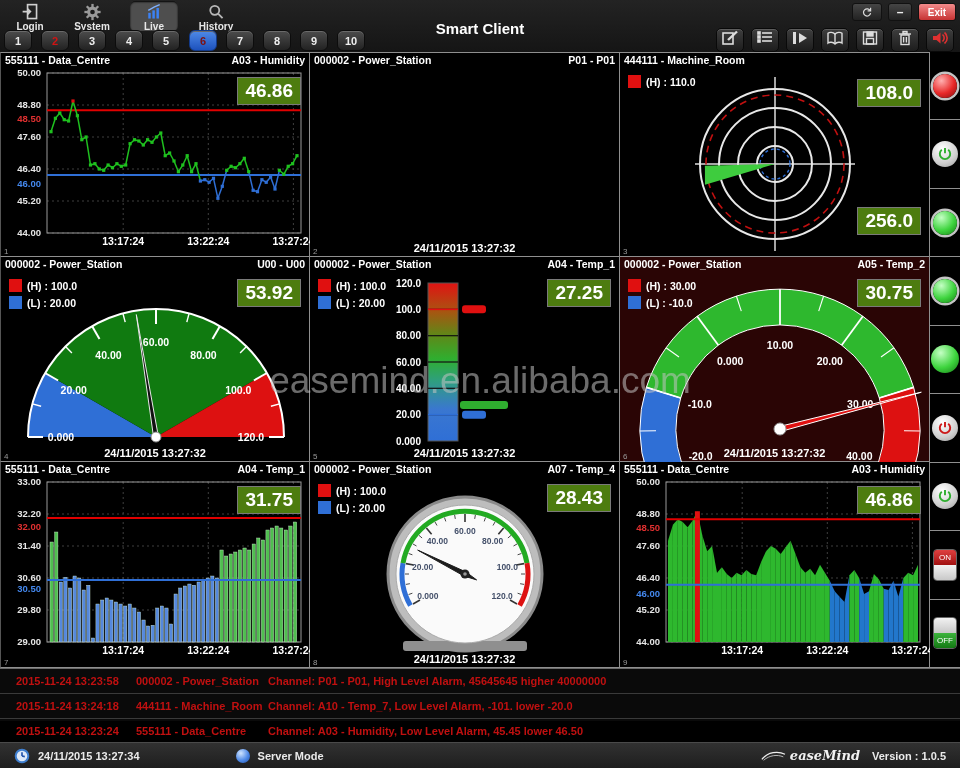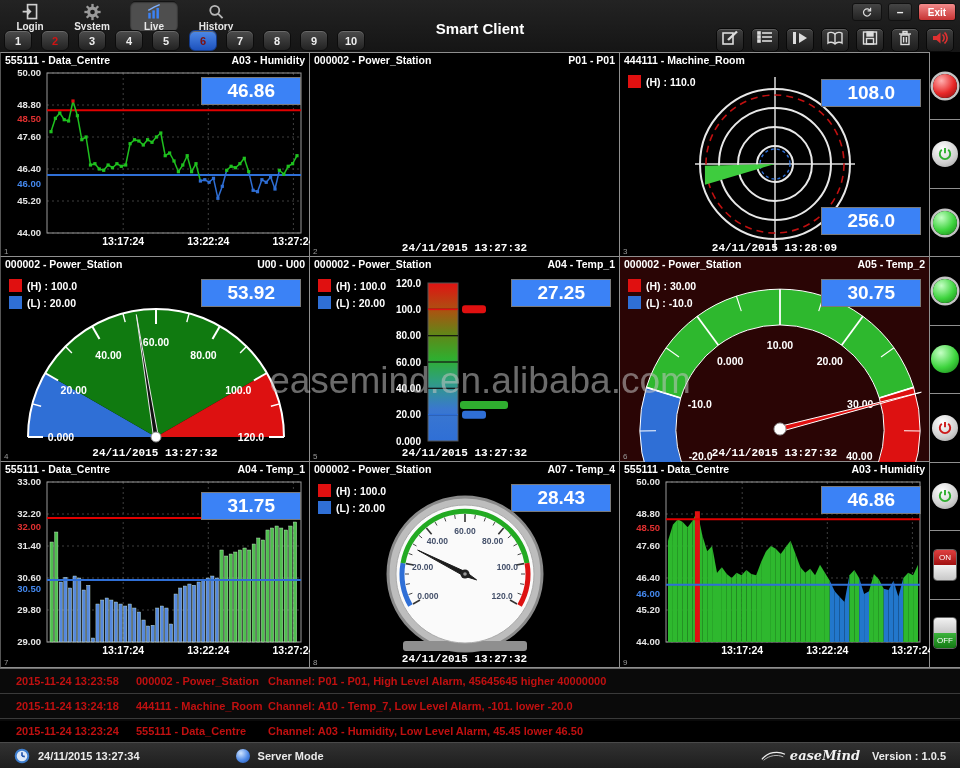--- a/index.html
+++ b/index.html
@@ -33,27 +33,27 @@
   
   .panel{position:absolute;box-sizing:border-box;background:#000;
          border-right:1px solid #8f8f8f;border-bottom:1px solid #8f8f8f;}
   .panel.col0{border-left:1px solid #555;}
   .panel.row0{border-top:1px solid #8f8f8f;}
   .panel.alarm{background:#2a0505;}
   .phead{height:14px;display:flex;justify-content:space-between;align-items:center;
          padding:0 4px;color:#fff;font-size:10.5px;font-weight:bold;}
   .pbody{position:absolute;left:0;top:14px;right:0;bottom:0;}
   .chart{position:absolute;left:0;top:0;}
-  .valuebox{position:absolute;right:8px;background:#3b82f6;border:1px solid #7a7a7a;
-            color:#fff;font-size:19px;font-weight:bold;padding:0 25px;line-height:26px;}
+  .valuebox{position:absolute;right:8px;background:#4d7c0f;border:1px solid #7a7a7a;
+            color:#fff;font-size:19px;font-weight:bold;padding:0 7px;line-height:26px;}
   .legend{position:absolute;left:8px;top:8px;}
   .lrow{display:flex;align-items:center;gap:5px;color:#fff;font-size:10.5px;font-weight:bold;margin-bottom:4px;}
   .sw{width:13px;height:13px;display:inline-block;}
   .pts{position:absolute;left:0;right:0;bottom:2px;text-align:center;color:#fff;
-       font-size:11px;font-weight:bold;font-family:Liberation Mono, monospace;}
+       font-size:11px;font-weight:bold;}
   .pidx{position:absolute;left:3px;bottom:0px;color:#999;font-size:8px;}
   .numbox{position:absolute;left:50%;top:66px;transform:translateX(-50%);
           border:2px solid #a8a8a8;background:#000;padding:8px 28px;
           color:#2fd42f;font-size:33px;font-weight:bold;letter-spacing:1px;}
   svg text.tick{fill:#e6e6e6;font:bold 9.5px "Liberation Sans",sans-serif;text-anchor:end;}
   svg text.xtick{fill:#fff;font:bold 10.5px "Liberation Sans",sans-serif;text-anchor:middle;}
   svg text.glabel{fill:#fff;font:bold 10.5px "Liberation Sans",sans-serif;text-anchor:middle;}
   svg text.dlabel{fill:#44506a;font:bold 8.5px "Liberation Sans",sans-serif;text-anchor:middle;}
   svg text.vlabel{fill:#fff;font:bold 10px "Liberation Sans",sans-serif;text-anchor:end;}
   
@@ -396,21 +396,20 @@
             <polygon points="155,97 85.0,117.7 84.9,98.8" fill="#3ecc3e"></polygon>
           </svg>
           <div class="legend">
             <div class="lrow">
               <span class="sw" style="background:#e01010"></span>
               <span>(H) : 110.0</span>
             </div>
           </div>
           <div class="valuebox" style="top:12px">108.0</div>
           <div class="valuebox" style="top:140px">256.0</div>
-          <div class="pts">24/11/2015 13:28:09</div>
           <div class="pidx">3</div>
         </div>
       </div>
       <div class="panel col0" style="left: 0px; top: 257px; width: 310px; height: 205px;">
         <div class="phead">
           <span>000002 - Power_Station</span>
           <span>U00 - U00</span>
         </div>
         <div class="pbody">
           <svg class="chart" width="310" height="191" viewBox="0 0 310 191">
@@ -634,21 +633,21 @@
             <rect x="274.0" y="50.0" width="3.3" height="116.0" fill="#4fbf4f" stroke="#cfeacf" stroke-width="0.4"></rect>
             <rect x="278.6" y="52.0" width="3.3" height="114.0" fill="#4fbf4f" stroke="#cfeacf" stroke-width="0.4"></rect>
             <rect x="283.2" y="54.0" width="3.3" height="112.0" fill="#4fbf4f" stroke="#cfeacf" stroke-width="0.4"></rect>
             <rect x="287.8" y="50.0" width="3.3" height="116.0" fill="#4fbf4f" stroke="#cfeacf" stroke-width="0.4"></rect>
             <rect x="292.4" y="46.0" width="3.3" height="120.0" fill="#4fbf4f" stroke="#cfeacf" stroke-width="0.4"></rect>
             <line x1="46" y1="42.0" x2="300" y2="42.0" stroke="#e00000" stroke-width="2"></line>
             <text class="tick" style="fill:#e03030" x="40" y="54.0">32.00</text>
             <line x1="46" y1="104.0" x2="300" y2="104.0" stroke="#2f6fd6" stroke-width="2"></line>
             <text class="tick" style="fill:#4488ee" x="40" y="116.0">30.50</text>
           </svg>
-          <div class="valuebox" style="top:16px">31.75</div>
+          <div class="valuebox" style="top:10px">31.75</div>
           <div class="pidx">7</div>
         </div>
       </div>
       <div class="panel" style="left: 310px; top: 462px; width: 310px; height: 206px;">
         <div class="phead">
           <span>000002 - Power_Station</span>
           <span>A07 - Temp_4</span>
         </div>
         <div class="pbody">
           <svg class="chart" width="310" height="191" viewBox="0 0 310 191">

